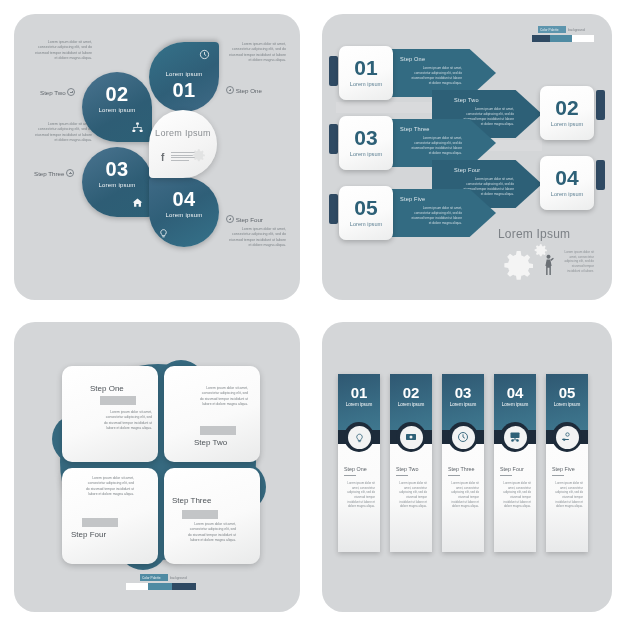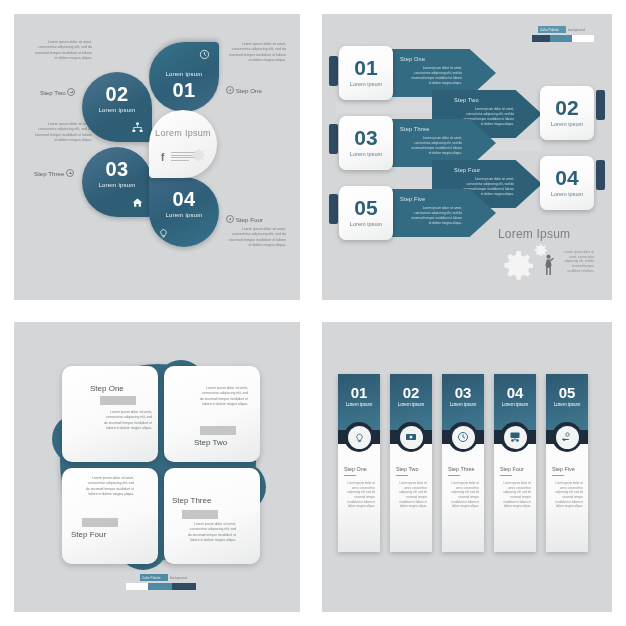--- a/index.html
+++ b/index.html
@@ -14,20 +14,21 @@
     position: relative;
     width: 626px; height: 626px;
     background: #ffffff;
   }
 
   
   .panel {
     position: absolute;
     background: #d4d6d8;
     overflow: hidden;
+    border-radius: 21px;
   }
   #panel-1 { left: 14px;  top: 14px;  width: 286px; height: 286px; }
   #panel-2 { left: 322px; top: 14px;  width: 290px; height: 286px; }
   #panel-3 { left: 14px;  top: 322px; width: 286px; height: 290px; }
   #panel-4 { left: 322px; top: 322px; width: 290px; height: 290px; }
 
   
   .drop {
     position: absolute;
     width: 70px; height: 70px;

